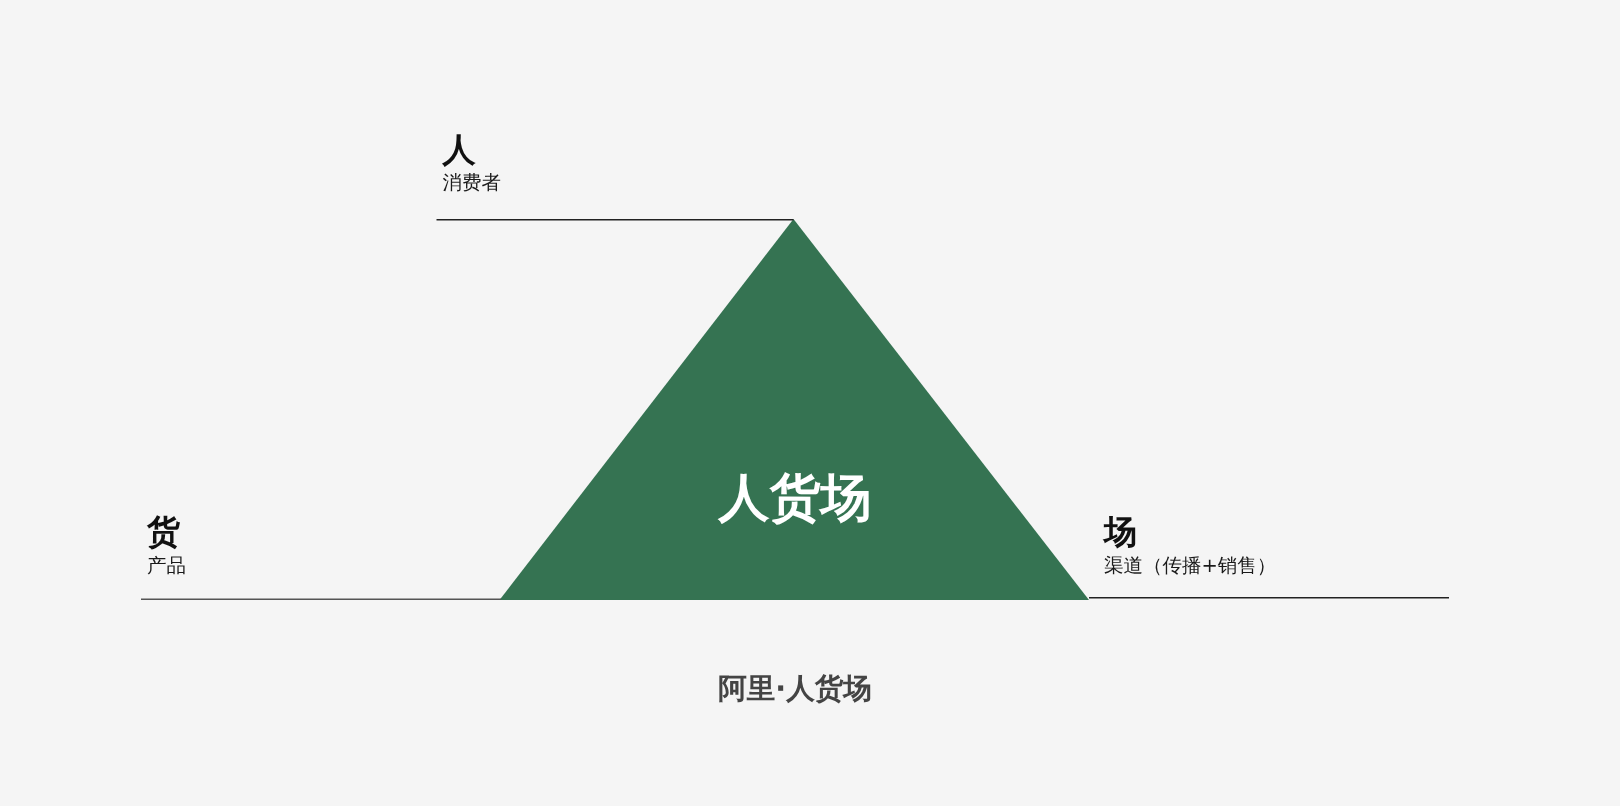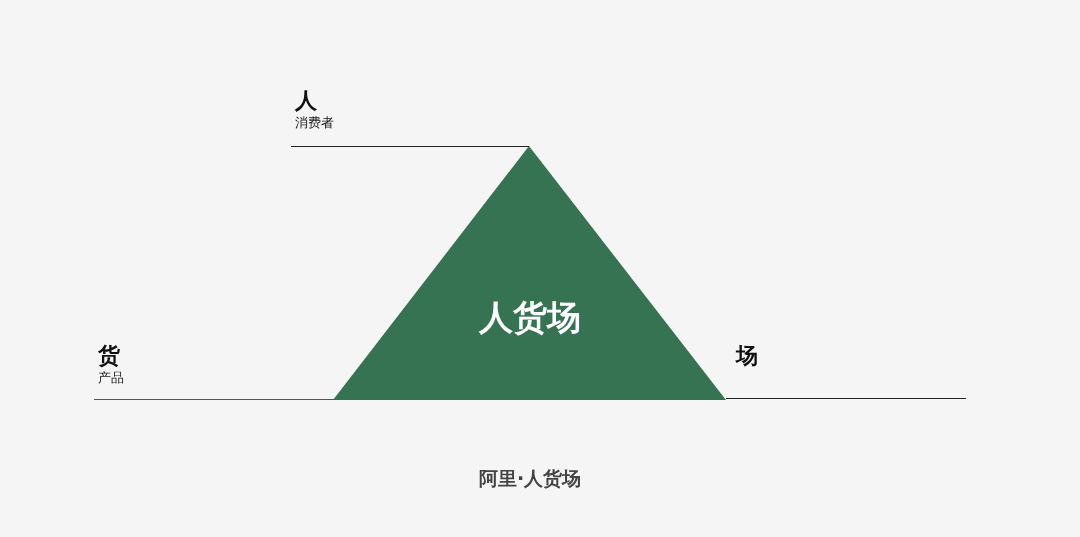--- a/index.html
+++ b/index.html
@@ -9,26 +9,26 @@
       position: relative;
       overflow: hidden;
       font-family: "DejaVu Sans", "Liberation Sans", sans-serif;
     }
     .abs { position: absolute; }
     .title { font-weight: bold; font-size: 22px; color: #111; line-height: 24px; }
     .sub { font-size: 13px; color: #1a1a1a; line-height: 20px; }
     .hline { position: absolute; height: 1px; background: #222; }
     svg.tri { position: absolute; left: 0; top: 0; }
     .center-label {
-      position: absolute; left: 430px; top: 295px; width: 200px;
+      position: absolute; left: 430px; top: 310px; width: 200px;
       text-align: center; color: #fff; font-weight: bold; font-size: 34px; line-height: 44px;
     }
     .caption {
       position: absolute; left: 430px; top: 446px; width: 200px; text-align: center;
-      color: #444; font-weight: bold; font-size: 19px; margin-top: 20px;
+      color: #444; font-weight: bold; font-size: 19px;
     }
   </style>
 </head>
 <body>
 
 <svg class="tri" width="1080" height="537">
   <polygon points="529,146 333,400 726,400" fill="#357352"></polygon>
 </svg>
 
 <div class="hline" style="left:291px; top:146px; width:238px;"></div>
@@ -40,16 +40,17 @@
   <div class="sub">消费者</div>
 </div>
 
 <div class="abs" style="left:98px; top:344px;">
   <div class="title">货</div>
   <div class="sub">产品</div>
 </div>
 
 <div class="abs" style="left:736px; top:344px;">
   <div class="title">场</div>
+  <div class="sub">渠道（传播+销售）</div>
 </div>
 
 <div class="center-label">人货场</div>
 <div class="caption">阿里·人货场</div>
 
 </body></html>

